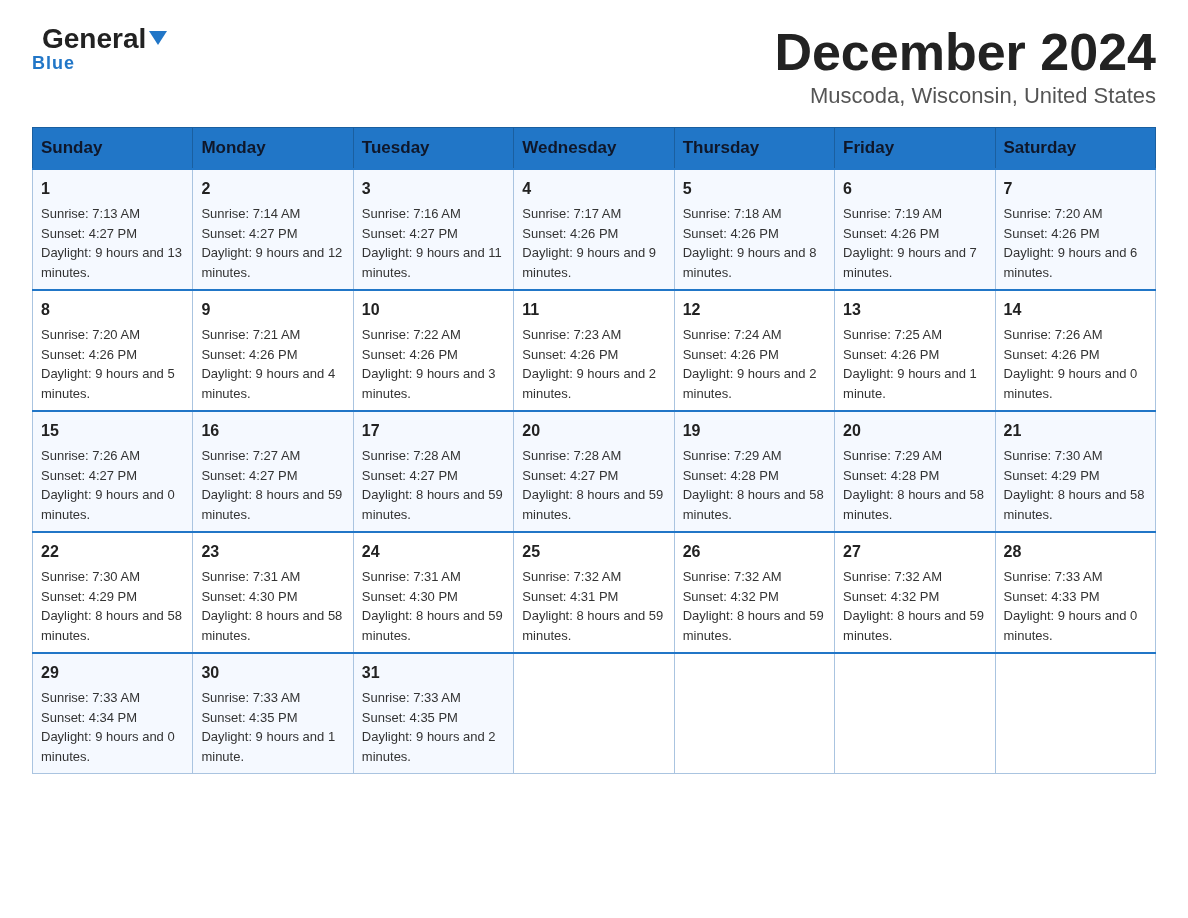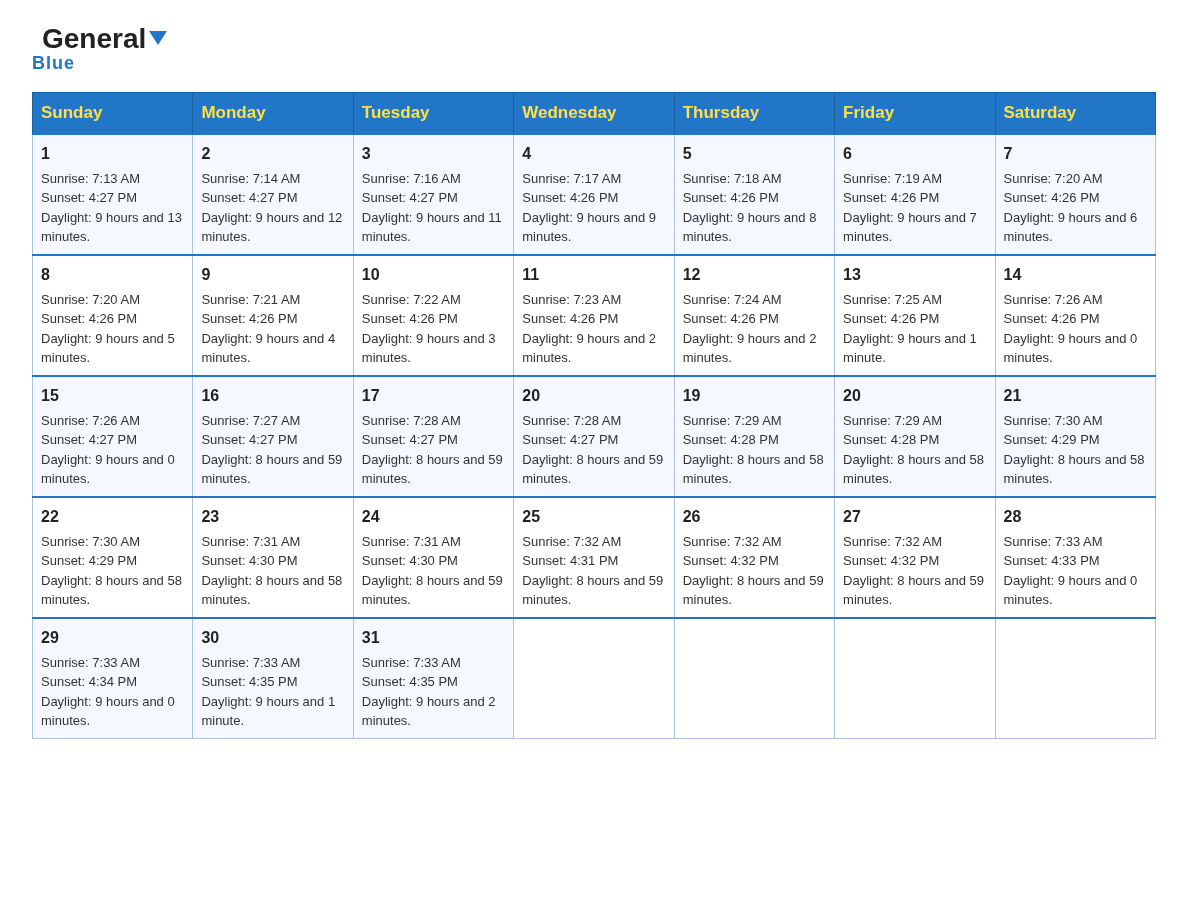--- a/index.html
+++ b/index.html
@@ -50,21 +50,21 @@
       color: #555;
       margin-top: 2px;
     }
     table {
       width: 100%;
       border-collapse: collapse;
       table-layout: fixed;
     }
     thead tr th {
       background-color: #2176c7;
-      color: #fde047;
+      color: #0f172a;
       font-size: 17px;
       font-weight: bold;
       padding: 10px 8px;
       text-align: left;
       border: 1px solid #1a5fa0;
     }
     tbody tr td {
       border: 1px solid #aac4e0;
       vertical-align: top;
       padding: 7px 8px;
@@ -95,20 +95,24 @@
   </style>
 </head>
 <body>
 
 <div class="header-row">
   <div class="logo">
     <div class="logo-text">
       General<span style="display:inline-block;width:0;height:0;border-left:9px solid transparent;border-right:9px solid transparent;border-top:14px solid #2176c7;margin-left:3px;vertical-align:middle;position:relative;top:-3px;"></span>
     </div>
     <div class="logo-line">Blue</div>
+  </div>
+  <div class="title-block">
+    <div class="calendar-title">December 2024</div>
+    <div class="calendar-subtitle">Muscoda, Wisconsin, United States</div>
   </div>
 </div>
 
 <table>
   <thead>
     <tr>
     <th>Sunday</th>
         <th>Monday</th>
         <th>Tuesday</th>
         <th>Wednesday</th>

